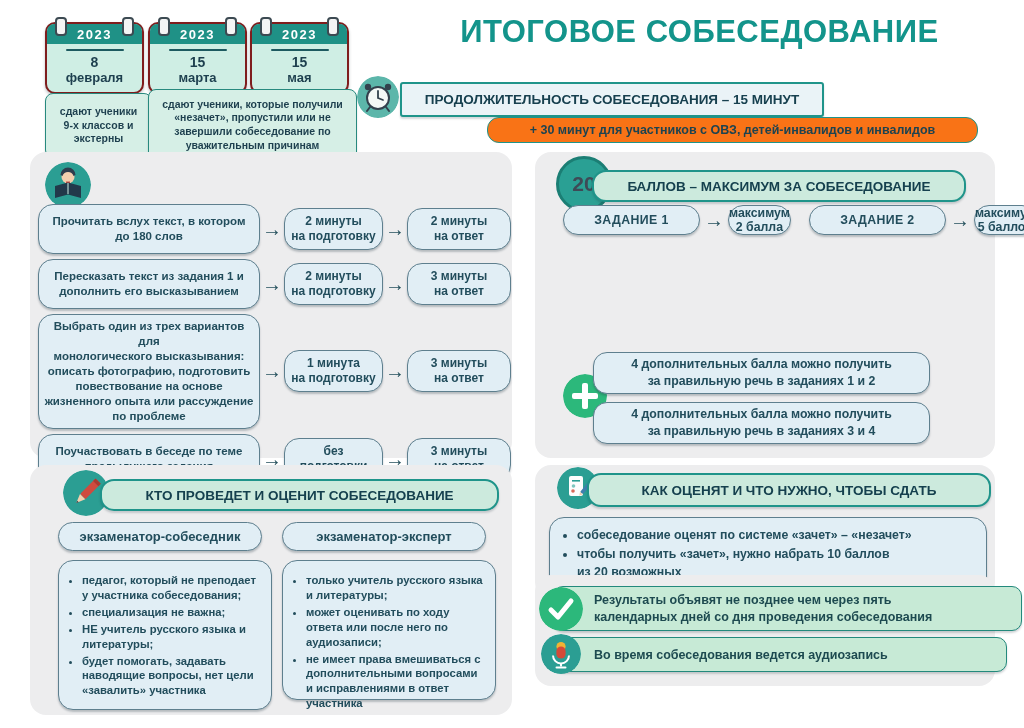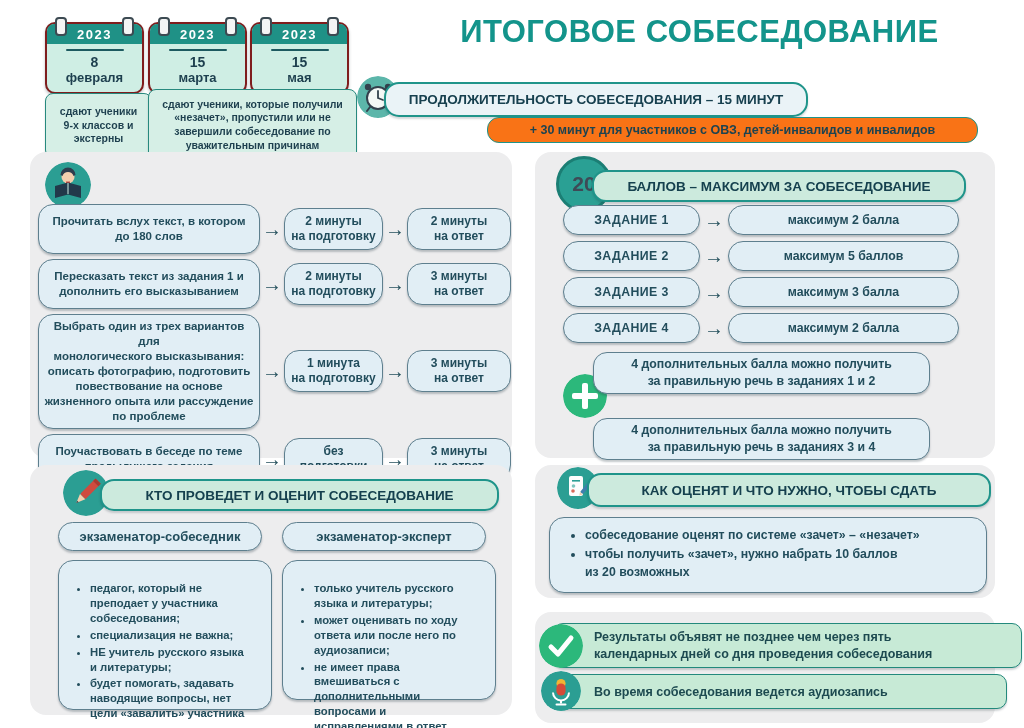--- a/index.html
+++ b/index.html
@@ -25,22 +25,22 @@
   .cal-line{width:58px;height:2px;background:#1d5a60;margin:5px auto 3px;border-radius:1px}
   .cal-day{font-size:14px;font-weight:800;color:#1d3f4e;text-align:center;line-height:1.15}
   .cal-month{font-size:13px;font-weight:700;color:#1d3f4e;text-align:center}
   .pin{position:absolute;top:-7px;width:8px;height:15px;background:#f4f4f4;border:2px solid #3c4a52;border-radius:4px}
   .pin.l{left:8px}.pin.r{right:8px}
   .note{position:absolute;background:#d6efe6;border:1.5px solid #27897e;border-radius:8px;
        color:#1d3f4e;font-weight:600;font-size:10.5px;line-height:1.3;display:flex;align-items:center;
        justify-content:center;text-align:center;padding:4px 5px;box-shadow:0 2px 2px rgba(40,60,70,.2)}
 
   
-  .dur-pill{position:absolute;left:384px;top:82px;width:420px;height:31px;background:#eaf3f7;
-       border:2px solid #1f948a;border-radius:15px;display:flex;align-items:center;justify-content:center;
+  .dur-pill{position:absolute;left:400px;top:82px;width:420px;height:31px;background:#eaf3f7;
+       border:2px solid #1f948a;border-radius:3px;display:flex;align-items:center;justify-content:center;
        font-weight:800;font-size:13.5px;color:#17404f;box-shadow:0 2px 2px rgba(40,60,70,.2)}
   .dur-extra{position:absolute;left:487px;top:117px;width:489px;height:24px;background:#f97316;
        border:1.5px solid #1f948a;border-radius:12px;display:flex;align-items:center;justify-content:center;
        font-weight:600;font-size:12.5px;color:#1d4350}
 
   
   .hdr-pill{position:absolute;background:#cceadd;border:2px solid #1f948a;border-radius:14px;
        display:flex;align-items:center;justify-content:center;font-weight:800;font-size:13.5px;
        color:#15404e;box-shadow:0 2px 2px rgba(40,60,70,.2)}
   .icon-circle{position:absolute;border-radius:50%}
@@ -55,33 +55,33 @@
   .exam-rows{position:absolute;left:8px;top:52px;width:466px;display:flex;flex-direction:column;gap:5px}
   .exam-row{display:flex;align-items:center}
   .task{flex:0 0 214px;min-height:40px;font-size:11.5px;font-weight:600;line-height:1.3;padding:4px 3px}
   .prep{flex:0 0 97px;min-height:40px;font-size:12px;font-weight:600;line-height:1.25}
   .answ{flex:0 0 102px;min-height:40px;font-size:12px;font-weight:600;line-height:1.25}
 
   
   .badge20{position:absolute;left:21px;top:4px;width:50px;height:50px;border-radius:50%;
        background:#2aa094;border:3px solid #1b7e74;display:flex;align-items:center;justify-content:center;
        font-weight:800;font-size:21px;color:#3e4a56}
-  .score-rows{position:absolute;left:28px;top:53px;width:396px;display:flex;flex-direction:column;gap:6px}
+  .score-rows{position:absolute;left:28px;top:53px;width:396px;display:flex;flex-direction:row;gap:18px}
   .score-row{display:flex;align-items:center}
   .sc-task{flex:0 0 135px;height:28px;font-size:12.3px;font-weight:700;letter-spacing:.4px}
   .sc-max{flex:1;height:28px;font-size:12.3px;font-weight:600}
   .sc-arrow{flex:0 0 28px}
-  .bonus-wrap{position:absolute;left:58px;top:200px;width:337px;display:flex;flex-direction:column;gap:24px}
+  .bonus-wrap{position:absolute;left:58px;top:200px;width:337px;display:flex;flex-direction:column;gap:8px}
   .bonusbox{min-height:40px;font-size:12.3px;font-weight:600;line-height:1.35;border-radius:14px}
 
   
   .col-title{position:absolute;height:27px;width:202px;font-size:13px;font-weight:800}
   .bul-box{position:absolute;width:202px;font-size:11.3px;font-weight:600;line-height:1.32;
        align-items:flex-start;justify-content:flex-start;text-align:left;padding:8px 6px 8px 4px}
-  .bul-box ul,.grade-box ul{margin:12px;padding-left:15px}
+  .bul-box ul,.grade-box ul{margin:4px;padding-left:15px}
   .bul-box li{margin-bottom:2px}
 
   
   .grade-box{position:absolute;left:14px;top:52px;width:420px;height:66px;font-size:12.3px;font-weight:600;
        line-height:1.45;align-items:center;justify-content:flex-start;text-align:left;padding:4px 8px}
   .grade-box li{margin-bottom:1px}
 
   
   .res1{position:absolute;left:18px;top:11px;width:427px;height:43px;padding-left:40px;
        font-size:12.5px;font-weight:600;line-height:1.35}
@@ -279,21 +279,21 @@
 
   <div class="bluebox grade-box">
     <ul>
       <li>собеседование оценят по системе «зачет» – «незачет»</li>
       <li class="pre">чтобы получить «зачет», нужно набрать 10 баллов
 из 20 возможных</li>
     </ul>
   </div>
 </div>
 
-<div class="panel" style="left:535px;top:612px;width:460px;height:111px">
+<div class="panel" style="left:535px;top:575px;width:460px;height:111px">
   <div class="greenbox res1 pre">Результаты объявят не позднее чем через пять
 календарных дней со дня проведения собеседования</div>
   <div class="greenbox res2">Во время собеседования ведется аудиозапись</div>
 
   <svg class="icon-circle" style="left:4px;top:12px" width="44" height="44" viewBox="0 0 44 44">
     <circle cx="22" cy="22" r="22" fill="#2cb87b"></circle>
     <path d="M12 23 L19 30 L32 14" stroke="#fff" stroke-width="5" fill="none" stroke-linecap="round" stroke-linejoin="round"></path>
   </svg>
   <svg class="icon-circle" style="left:6px;top:59px" width="40" height="40" viewBox="0 0 40 40">
     <circle cx="20" cy="20" r="20" fill="#2b9e93"></circle>

